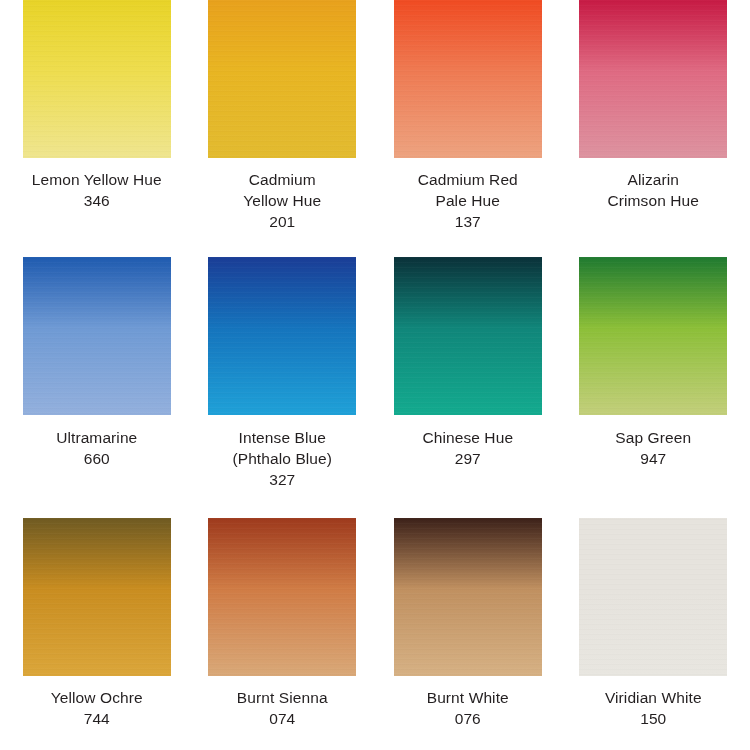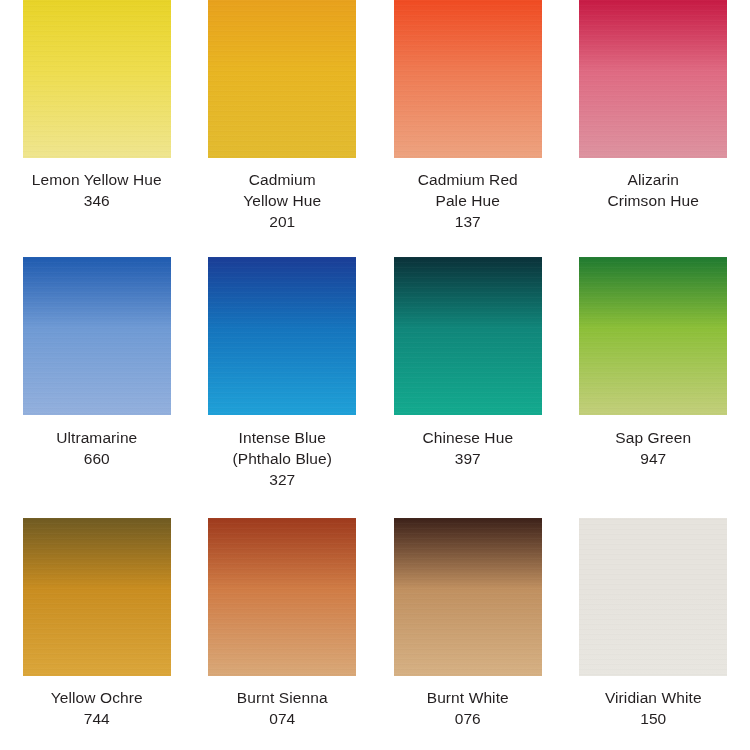--- a/index.html
+++ b/index.html
@@ -153,21 +153,21 @@
 (Phthalo Blue)</span>
           <span class="code">327</span>
         </div>
       </div>
       <div class="cell row2">
         <div class="chip-wrap">
           <div class="chip" style="background: linear-gradient(rgb(10, 49, 57) 0%, rgb(16, 134, 122) 45%, rgb(19, 171, 143) 100%);"></div>
         </div>
         <div class="label">
           <span class="nm">Chinese Hue</span>
-          <span class="code">397</span>
+          <span class="code">297</span>
         </div>
       </div>
       <div class="cell row2">
         <div class="chip-wrap">
           <div class="chip" style="background: linear-gradient(rgb(31, 122, 48) 0%, rgb(140, 191, 56) 45%, rgb(195, 207, 123) 100%);"></div>
         </div>
         <div class="label">
           <span class="nm">Sap Green</span>
           <span class="code">947</span>
         </div>

